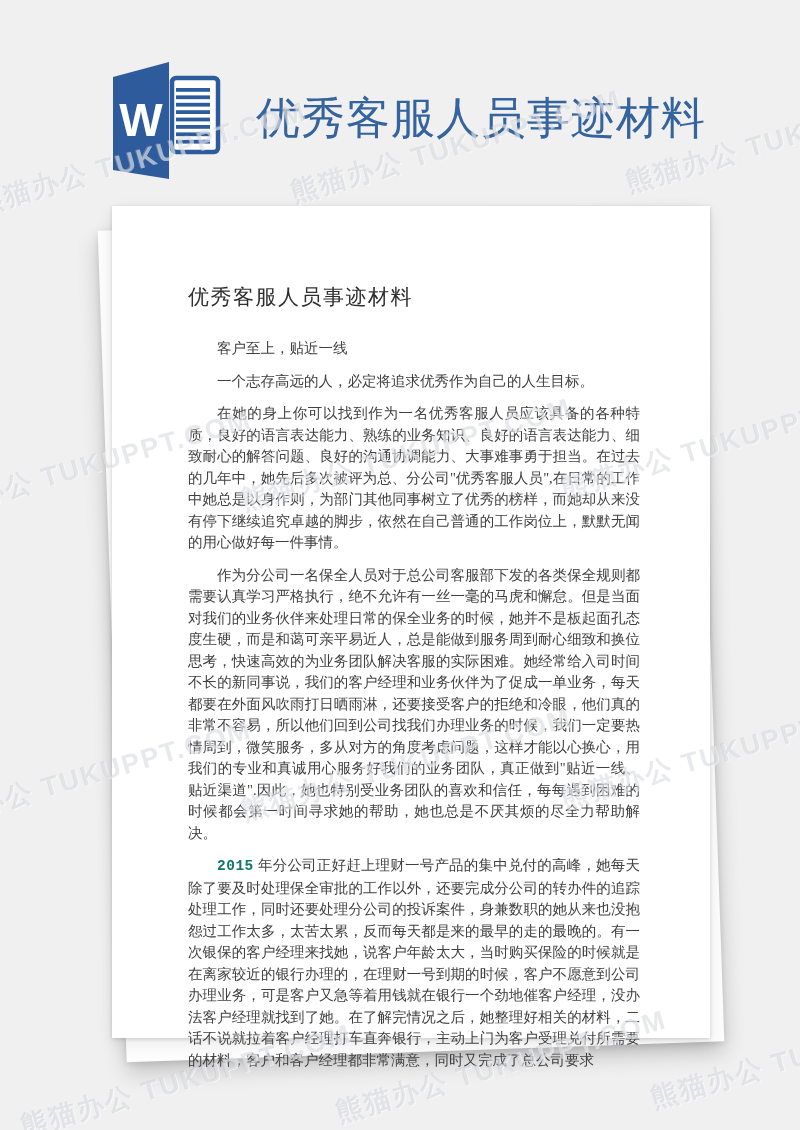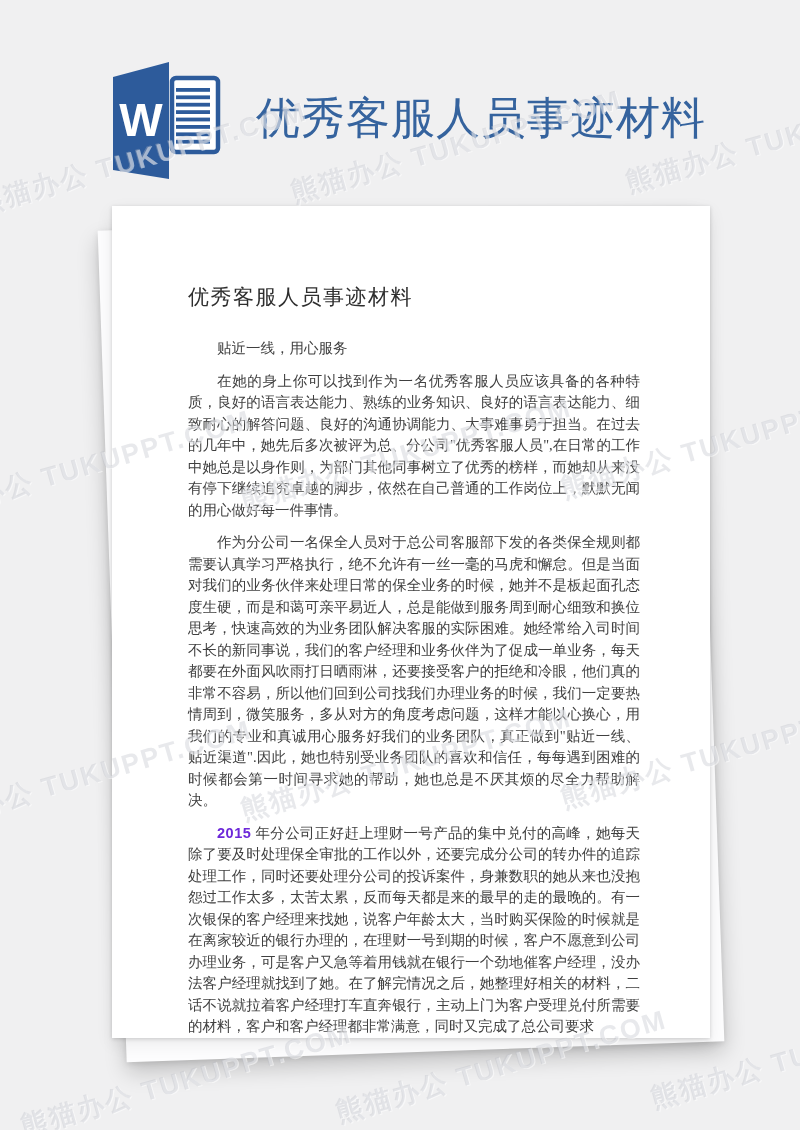--- a/index.html
+++ b/index.html
@@ -39,22 +39,22 @@
     margin:0 0 27px 0;font-weight:500;letter-spacing:1.5px;
     font-family:"Liberation Serif","DejaVu Serif",serif;
     font-size:21px;color:#2e2e2e;
   }
   .page.main p{
     margin:0 0 11px 0;text-indent:2em;text-align:justify;
     font-family:"Liberation Serif","DejaVu Serif",serif;
     font-size:14.5px;line-height:21.5px;color:#404040;
   }
   .bnum{
-    font-family:Liberation Sans, sans-serif;
-    font-weight:bold;color:#6d28d9;margin-right:4px;letter-spacing:.5px;
+    font-family:Liberation Mono, monospace;
+    font-weight:bold;color:#0f766e;margin-right:4px;letter-spacing:.5px;
   }
 
   
   .watermarks{position:absolute;inset:0;z-index:3;pointer-events:none;}
   .wm{
     position:absolute;white-space:nowrap;
     font:700 27px "Liberation Sans","DejaVu Sans",sans-serif;
     letter-spacing:2px;color:rgba(185,188,196,0.33);
     text-shadow:1px 1px 0 rgba(255,255,255,0.55);
     transform:rotate(-16deg);
@@ -91,21 +91,22 @@
     <polygon points="3,19 59,4 59,121 3,112" fill="#2d5b9b"></polygon>
     <text x="31" y="78" text-anchor="middle" font-family="Liberation Sans, DejaVu Sans, sans-serif" font-size="46" font-weight="bold" fill="#ffffff">W</text>
   </svg>
   <h1 class="preview-title">优秀客服人员事迹材料</h1>
 </div>
 
 <div class="page back"></div>
 
 <div class="page main">
   <h2 class="doc-title">优秀客服人员事迹材料</h2>
-  <p>贴近一线，用心服务</p>
+  <p>客户至上，贴近一线</p>
+  <p>一个志存高远的人，必定将追求优秀作为自己的人生目标。</p>
   <p>在她的身上你可以找到作为一名优秀客服人员应该具备的各种特质，良好的语言表达能力、熟练的业务知识、良好的语言表达能力、细致耐心的解答问题、良好的沟通协调能力、大事难事勇于担当。在过去的几年中，她先后多次被评为总、分公司"优秀客服人员",在日常的工作中她总是以身作则，为部门其他同事树立了优秀的榜样，而她却从来没有停下继续追究卓越的脚步，依然在自己普通的工作岗位上，默默无闻的用心做好每一件事情。</p>
   <p>作为分公司一名保全人员对于总公司客服部下发的各类保全规则都需要认真学习严格执行，绝不允许有一丝一毫的马虎和懈怠。但是当面对我们的业务伙伴来处理日常的保全业务的时候，她并不是板起面孔态度生硬，而是和蔼可亲平易近人，总是能做到服务周到耐心细致和换位思考，快速高效的为业务团队解决客服的实际困难。她经常给入司时间不长的新同事说，我们的客户经理和业务伙伴为了促成一单业务，每天都要在外面风吹雨打日晒雨淋，还要接受客户的拒绝和冷眼，他们真的非常不容易，所以他们回到公司找我们办理业务的时候，我们一定要热情周到，微笑服务，多从对方的角度考虑问题，这样才能以心换心，用我们的专业和真诚用心服务好我们的业务团队，真正做到"贴近一线、贴近渠道".因此，她也特别受业务团队的喜欢和信任，每每遇到困难的时候都会第一时间寻求她的帮助，她也总是不厌其烦的尽全力帮助解决。</p>
   <p><span class="bnum">2015</span><span>年分公司正好赶上理财一号产品的集中兑付的高峰，她每天除了要及时处理保全审批的工作以外，还要完成分公司的转办件的追踪处理工作，同时还要处理分公司的投诉案件，身兼数职的她从来也没抱怨过工作太多，太苦太累，反而每天都是来的最早的走的最晚的。有一次银保的客户经理来找她，说客户年龄太大，当时购买保险的时候就是在离家较近的银行办理的，在理财一号到期的时候，客户不愿意到公司办理业务，可是客户又急等着用钱就在银行一个劲地催客户经理，没办法客户经理就找到了她。在了解完情况之后，她整理好相关的材料，二话不说就拉着客户经理打车直奔银行，主动上门为客户受理兑付所需要的材料，客户和客户经理都非常满意，同时又完成了总公司要求</span></p>
 
 </div>
 
 <div class="watermarks">
   <span class="wm">熊猫办公 TUKUPPT.COM</span>
   <span class="wm">熊猫办公 TUKUPPT.COM</span>
   <span class="wm">熊猫办公 TUKUPPT.COM</span>

